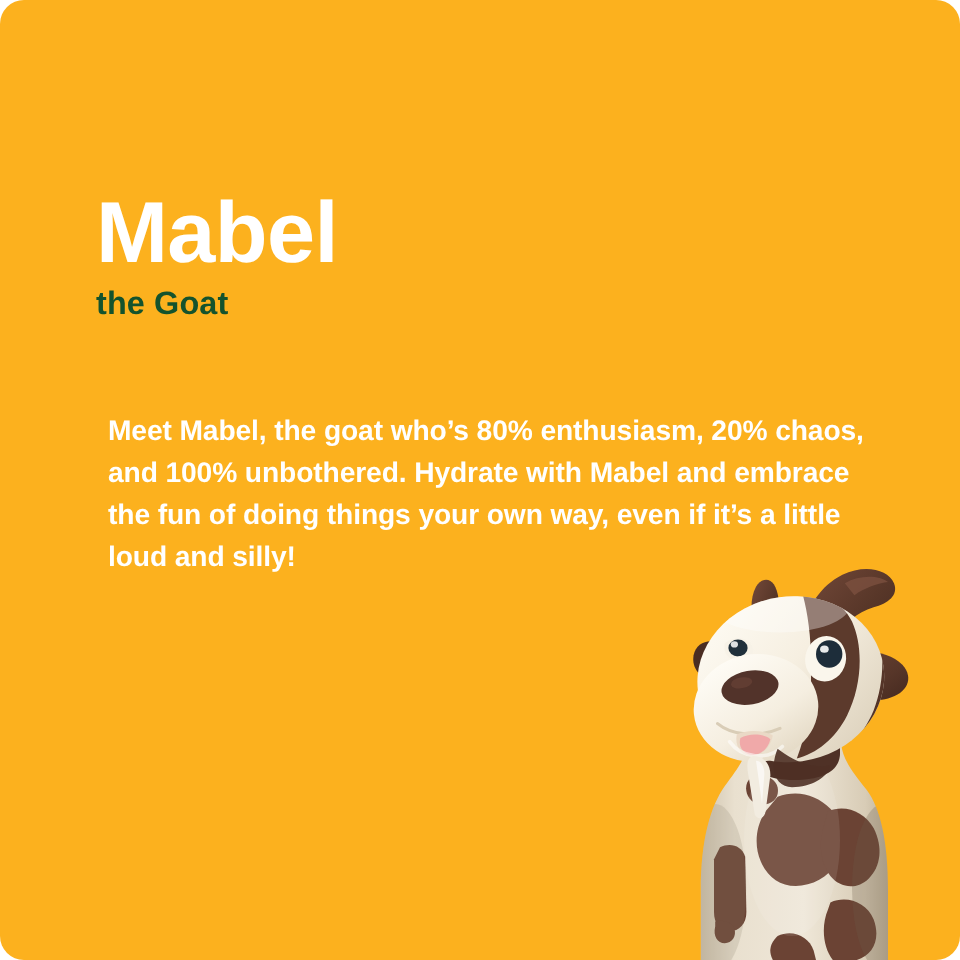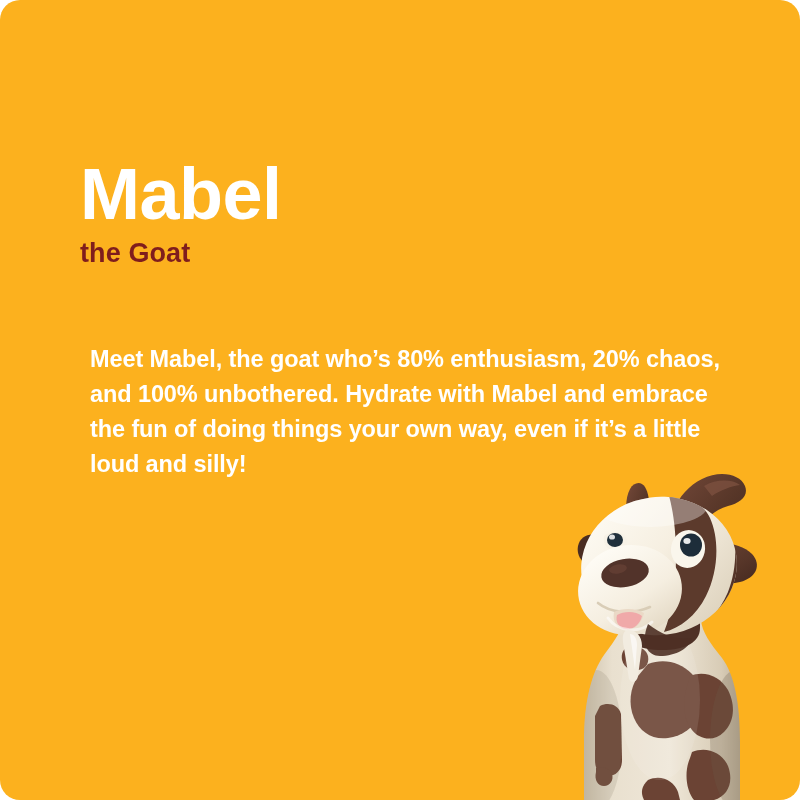--- a/index.html
+++ b/index.html
@@ -29,21 +29,21 @@
   .headline {
     margin: 0;
     color: #ffffff;
     font-size: 72px;
     line-height: 0.95;
     font-weight: 700;
     letter-spacing: -0.5px;
   }
   .subtitle {
     margin: 10px 0 0 0;
-    color: #7f1d1d;
+    color: #14532d;
     font-size: 27px;
     font-weight: 700;
     letter-spacing: 0.1px;
   }
   .body-copy {
     margin: 10px;
     position: absolute;
     left: 80px;
     top: 332px;
     width: 652px;

